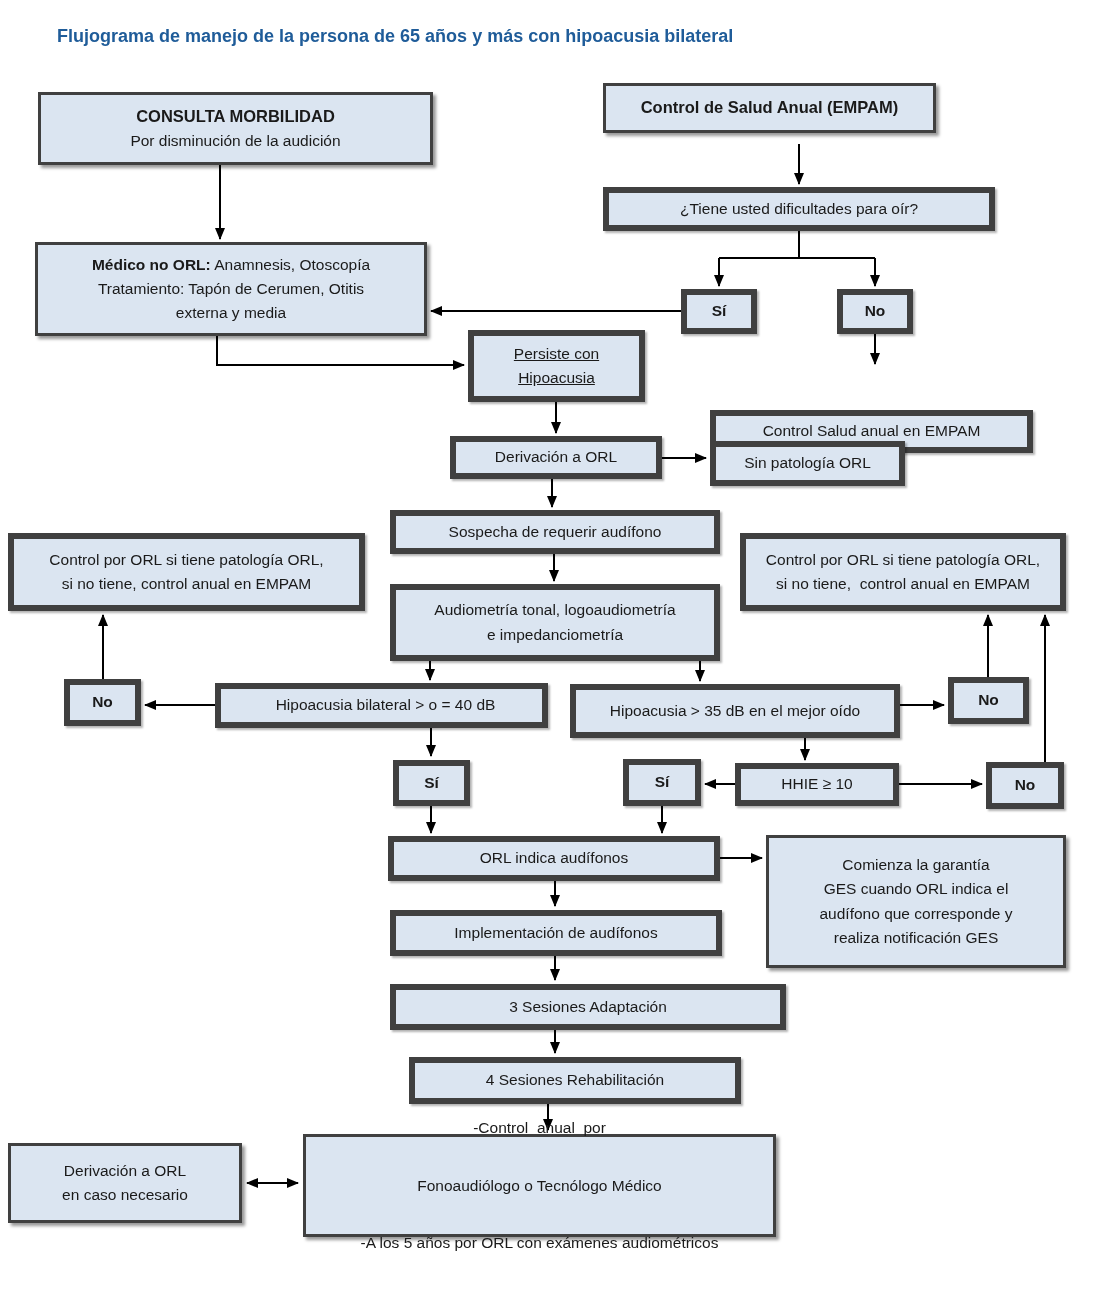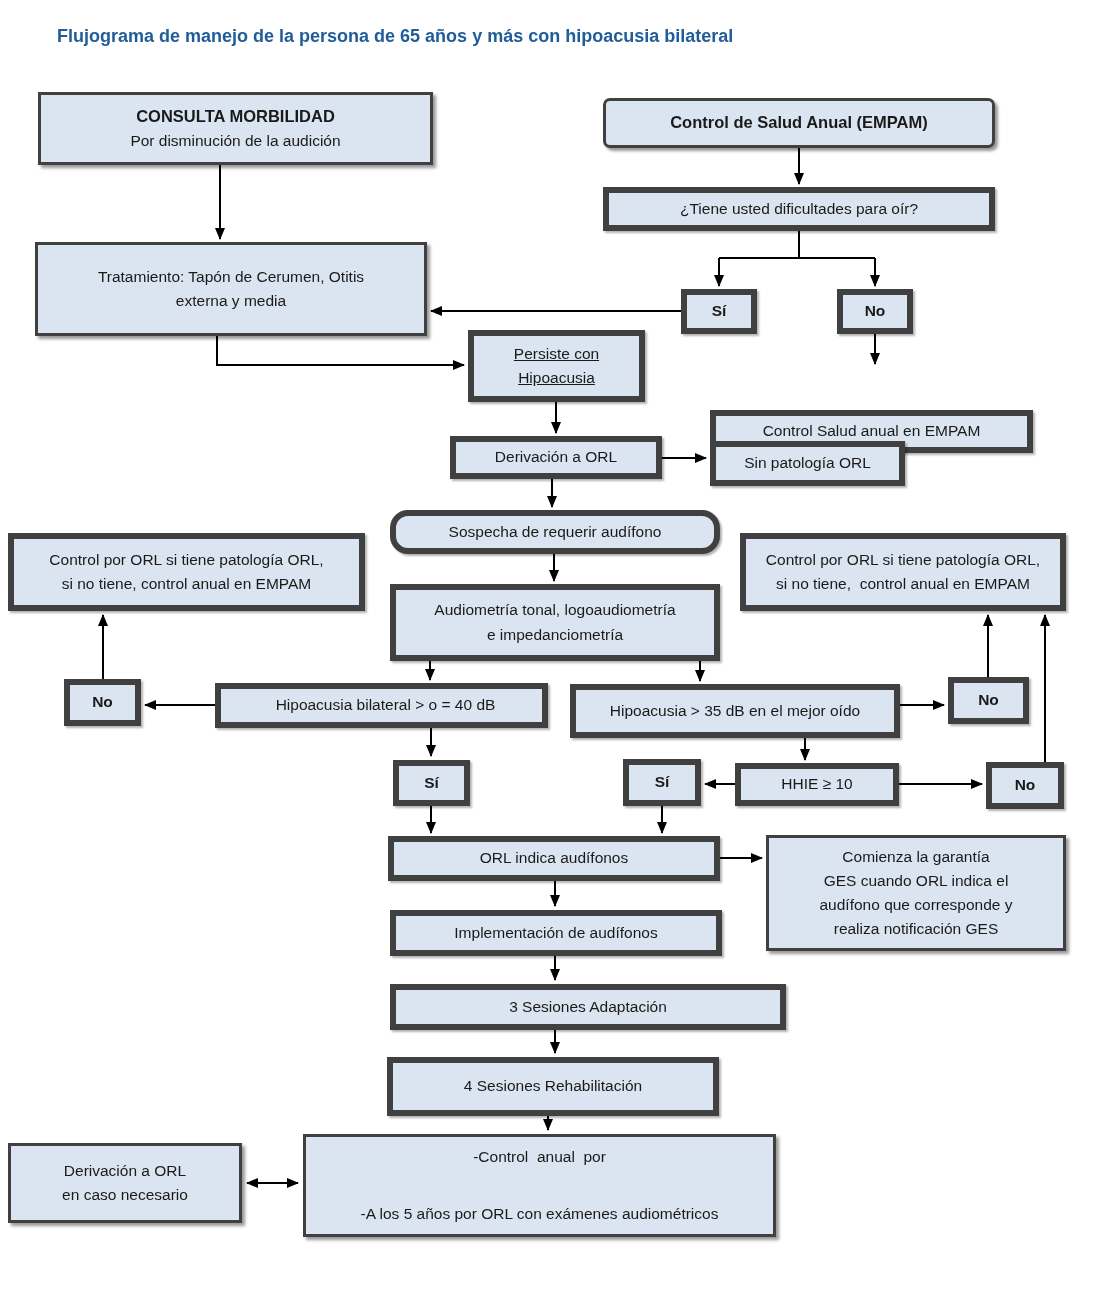--- a/index.html
+++ b/index.html
@@ -72,59 +72,60 @@
       <line x1="548" y1="1104" x2="548" y2="1130" marker-end="url(#ah)"></line>
       <line x1="247" y1="1183" x2="298" y2="1183" marker-start="url(#ah)" marker-end="url(#ah)"></line>
     </g>
   </svg>
 
   <div class="box heavy" style="left:38px;top:92px;width:395px;height:73px;">
     <div class="ln bold caps">CONSULTA MORBILIDAD</div>
     <div class="ln">Por disminución de la audición</div>
   </div>
 
-  <div class="box heavy" style="left:603px;top:98px;width:392px;height:50px;border-radius:7px;">
+  <div class="box heavy" style="left:603px;top:83px;width:333px;height:50px;">
     <div class="ln bold caps">Control de Salud Anual (EMPAM)</div>
   </div>
 
   <div class="box" style="left:603px;top:187px;width:392px;height:44px;">
     <div class="ln">¿Tiene usted dificultades para oír?</div>
   </div>
 
   <div class="box" style="left:681px;top:289px;width:76px;height:45px;">
     <div class="ln bold">Sí</div>
   </div>
 
   <div class="box" style="left:837px;top:289px;width:76px;height:45px;">
     <div class="ln bold">No</div>
   </div>
 
   <div class="box" style="left:710px;top:367px;width:323px;height:43px;margin-top:43px;">
     <div class="ln">Control Salud anual en EMPAM</div>
   </div>
 
   <div class="box heavy" style="left:35px;top:242px;width:392px;height:94px;">
+    <div class="ln"><span class="bold">Médico no ORL:</span><span> Anamnesis, Otoscopía</span></div>
     <div class="ln">Tratamiento: Tapón de Cerumen, Otitis</div>
     <div class="ln">externa y media</div>
   </div>
 
   <div class="box" style="left:468px;top:330px;width:177px;height:72px;text-decoration:underline;">
     <div class="ln">Persiste con</div>
     <div class="ln">Hipoacusia</div>
   </div>
 
   <div class="box" style="left:450px;top:436px;width:212px;height:43px;">
     <div class="ln">Derivación a ORL</div>
   </div>
 
   <div class="box" style="left:710px;top:441px;width:195px;height:45px;">
     <div class="ln">Sin patología ORL</div>
   </div>
 
-  <div class="box" style="left:390px;top:510px;width:330px;height:44px;border-radius:18px;">
+  <div class="box" style="left:390px;top:510px;width:330px;height:44px;">
     <div class="ln">Sospecha de requerir audífono</div>
   </div>
 
   <div class="box" style="left:8px;top:533px;width:357px;height:78px;">
     <div class="ln">Control por ORL si tiene patología ORL,</div>
     <div class="ln">si no tiene, control anual en EMPAM</div>
   </div>
 
   <div class="box" style="left:740px;top:533px;width:326px;height:78px;">
     <div class="ln">Control por ORL si tiene patología ORL,</div>
@@ -165,42 +166,43 @@
   </div>
 
   <div class="box" style="left:986px;top:762px;width:78px;height:47px;">
     <div class="ln bold">No</div>
   </div>
 
   <div class="box" style="left:388px;top:836px;width:332px;height:45px;">
     <div class="ln">ORL indica audífonos</div>
   </div>
 
-  <div class="box heavy" style="left:766px;top:835px;width:300px;height:116px;">
+  <div class="box heavy" style="left:766px;top:835px;width:300px;height:133px;">
     <div class="ln">Comienza la garantía</div>
     <div class="ln">GES cuando ORL indica el</div>
     <div class="ln">audífono que corresponde y</div>
     <div class="ln">realiza notificación GES</div>
   </div>
 
   <div class="box" style="left:390px;top:910px;width:332px;height:46px;">
     <div class="ln">Implementación de audífonos</div>
   </div>
 
   <div class="box" style="left:390px;top:984px;width:396px;height:46px;">
     <div class="ln">3 Sesiones Adaptación</div>
   </div>
 
-  <div class="box" style="left:387px;top:1057px;width:332px;height:59px;">
+  <div class="box" style="left:409px;top:1057px;width:332px;height:47px;">
     <div class="ln">4 Sesiones Rehabilitación</div>
   </div>
 
   <div class="box heavy" style="left:8px;top:1143px;width:234px;height:80px;">
     <div class="ln">Derivación a ORL</div>
     <div class="ln">en caso necesario</div>
   </div>
 
   <div class="box heavy" style="left:303px;top:1134px;width:473px;height:103px;gap:33px;">
     <div class="ln">-Control  anual  por</div>
+    <div class="ln">Fonoaudiólogo o Tecnólogo Médico</div>
     <div class="ln">-A los 5 años por ORL con exámenes audiométricos</div>
   </div>
 
 </div>
 
 </body></html>

